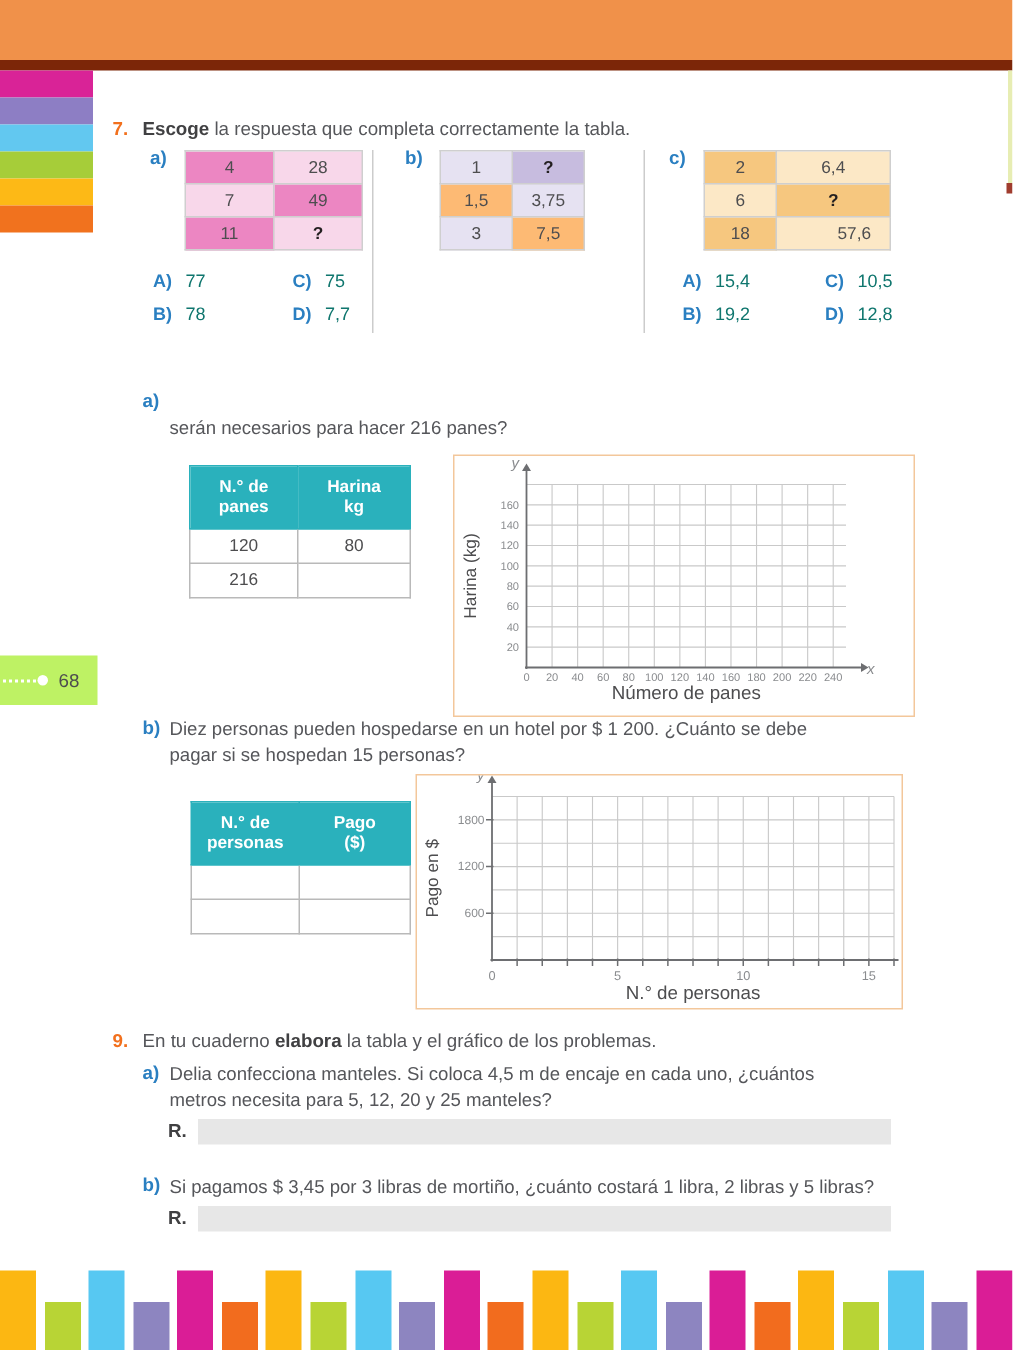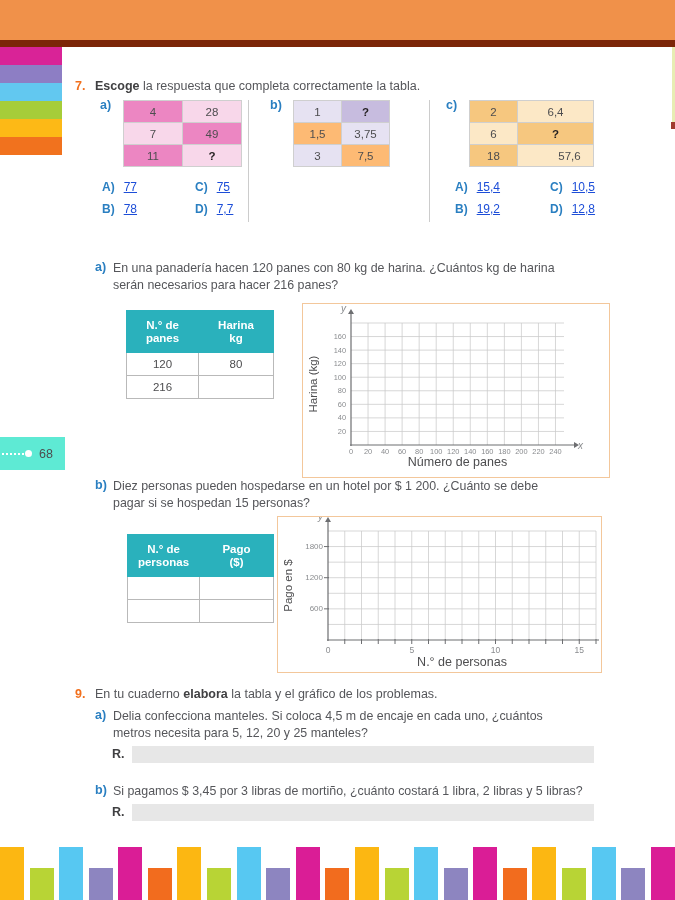--- a/index.html
+++ b/index.html
@@ -29,21 +29,21 @@
   .g{position:absolute;top:98px;}
   .g .trow{display:flex;gap:5px;}
   table.mini{border-collapse:collapse;margin-top:2px;}
   table.mini td{border:1px solid #cfcfcf;text-align:center;font-size:11.5px;color:#4d4d4f;height:21px;padding:0;}
   table.mini.wide td{width:58px;}
   table.mini.narrow td{width:47px;}
   table.mini td.q{font-weight:bold;color:#231f20;}
   .vdiv{position:absolute;width:1px;height:122px;background:#cccccc;top:100px;}
   .answers{display:grid;grid-template-columns:93px 1fr;row-gap:8px;margin-top:13px;font-size:12px;}
   .answers .ak{color:#2a7fc1;font-weight:bold;margin-right:9px;}
-  .answers .av{color:#1d4ed8;text-decoration:underline;}
+  .answers .av{color:#0f766e;}
 
   
   table.data-table{position:absolute;border-collapse:collapse;}
   table.data-table th{background:#2ab1bc;color:#fff;font-size:11.5px;font-weight:bold;line-height:13px;height:41px;padding:0;border:1px solid #2ab1bc;}
   table.data-table td{border:1px solid #b9b9b9;height:22px;text-align:center;font-size:11.5px;color:#4d4d4f;padding:0;}
 
   
   .chart-box{position:absolute;border:1px solid #f3c79b;background:#fff;}
 
   
@@ -167,21 +167,21 @@
       <div><span class="ak">A)</span><span class="av">15,4</span></div>
       <div><span class="ak">C)</span><span class="av">10,5</span></div>
       <div><span class="ak">B)</span><span class="av">19,2</span></div>
       <div><span class="ak">D)</span><span class="av">12,8</span></div>
     </div>
   </div>
 
 
   <div class="q-item" style="left:95px;top:260px;width:510px;">
     <span class="item-label">a)</span>
-    <div class="qtext"><span>En una panadería hacen 120 panes con 80 kg de harina. ¿Cuántos kg de harina</span><br><span>serán necesarios para hacer 216 panes?</span></div>
+    <div class="qtext"><br><span>serán necesarios para hacer 216 panes?</span></div>
   </div>
 
   <table class="data-table" style="left:126px;top:310px;">
     <colgroup>
         <col style="width:72px">
         <col style="width:75px">
       </colgroup>
     <tbody>
         <tr>
       <th>
@@ -368,21 +368,21 @@
 
   <div class="q-item" style="left:95px;top:783px;width:520px;">
     <span class="item-label">b)</span>
     <div class="qtext"><span>Si pagamos $ 3,45 por 3 libras de mortiño, ¿cuánto costará 1 libra, 2 libras y 5 libras?</span></div>
   </div>
   <div class="r-row" style="left:112px;top:804px;">
     <span class="r-label">R.</span>
     <div class="r-bar"></div>
   </div>
 
-  <div id="page-badge" style="background: #5eead4;">
+  <div id="page-badge" style="background: #bef264;">
     <span class="dots"></span>
     <span class="dot"></span>
     <span class="num">68</span>
   </div>
 
   <div id="bottom-bars">
       <div class="bbar tall" style="background: rgb(252, 183, 18);"></div>
       <div class="bbar short" style="background: rgb(184, 212, 53);"></div>
       <div class="bbar tall" style="background: rgb(87, 200, 242);"></div>
       <div class="bbar short" style="background: rgb(141, 133, 192);"></div>

